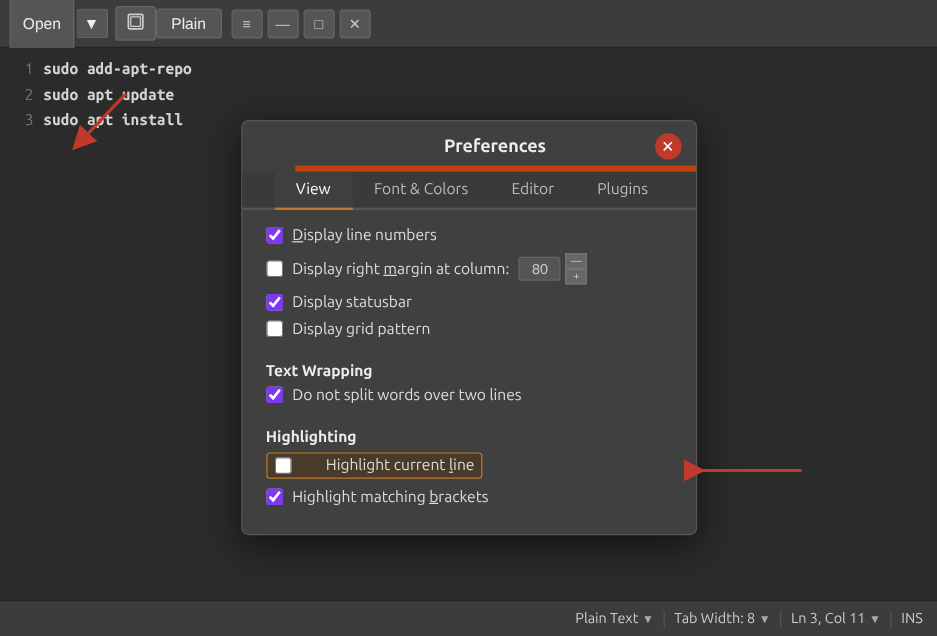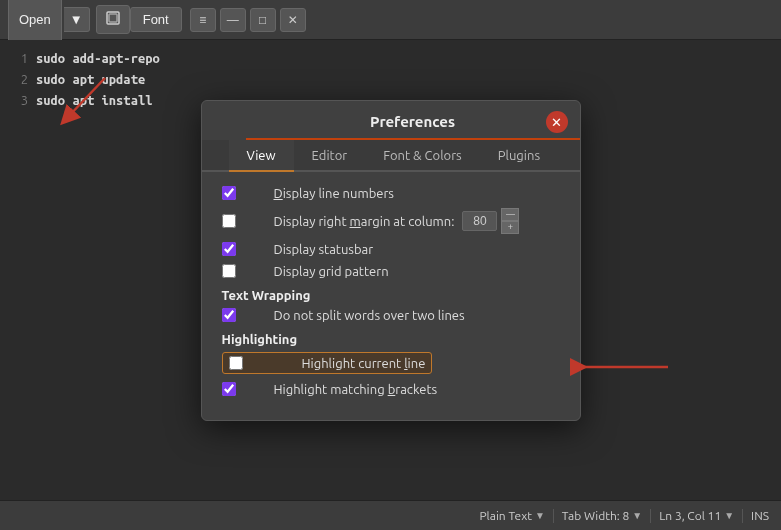--- a/index.html
+++ b/index.html
@@ -184,21 +184,21 @@
       width: 380px;
       box-shadow: 0 8px 32px rgba(0,0,0,0.6);
       pointer-events: all;
       position: relative;
     }
     .prefs-header {
       display: flex;
       align-items: center;
       justify-content: center;
       padding: 12px 16px 8px;
-      border-bottom: 2px solid #c2410c;
+      border-bottom: 5px solid #c2410c;
       position: relative;
       margin-left: 44px;
     }
     .prefs-title {
       font-size: 15px;
       font-weight: bold;
       color: #eee;
     }
     .prefs-close {
       position: absolute;
@@ -250,21 +250,20 @@
     .prefs-checkbox {
       width: 14px;
       height: 14px;
       margin-right: 8px;
       accent-color: #7c3aed;
       flex-shrink: 0;
     }
     .prefs-label {
       color: #ddd;
       font-size: 13px;
-      margin-left: 30px;
     }
     .prefs-label u { text-decoration: underline; }
     .margin-input {
       background: #555;
       border: 1px solid #666;
       color: #ccc;
       width: 35px;
       padding: 2px 6px;
       font-size: 12px;
       margin-left: 8px;
@@ -287,21 +286,21 @@
       display: flex;
       align-items: center;
       justify-content: center;
       line-height: 1;
     }
 
     .section-title {
       font-weight: bold;
       color: #eee;
       font-size: 13px;
-      margin: 10px 0 6px;
+      margin: 21px 0 6px;
     }
 
     
     .highlight-row {
       display: flex;
       align-items: center;
       margin-bottom: 8px;
       background: #4a3a2a;
       border: 1px solid #c0782b;
       border-radius: 3px;
@@ -322,21 +321,21 @@
   <div class="title-bar-left">
     <button class="open-btn">Open</button>
     <button class="open-dropdown">▼</button>
     <button class="pin-btn">
       <svg width="16" height="16" viewBox="0 0 16 16" fill="none">
         <rect x="2" y="2" width="12" height="12" rx="1" stroke="#ccc" stroke-width="1.5" fill="none"></rect>
         <rect x="4" y="4" width="8" height="8" rx="0.5" stroke="#ccc" stroke-width="1" fill="none"></rect>
       </svg>
     </button>
   </div>
-  <button class="save-btn">Font</button>
+  <button class="save-btn">Plain</button>
   <div class="title-bar-right">
     <button class="hamburger-btn">≡</button>
     <button class="wm-btn">—</button>
     <button class="wm-btn">□</button>
     <button class="wm-btn">✕</button>
   </div>
 </div>
 
 <div class="editor-area">
   <div class="editor-line">
@@ -363,22 +362,22 @@
 
   <div class="dialog-overlay">
     <div class="prefs-dialog">
       <div class="prefs-header">
         <span class="prefs-title">Preferences</span>
         <button class="prefs-close">✕</button>
       </div>
 
       <div class="prefs-tabs">
         <div class="prefs-tab active">View</div>
+        <div class="prefs-tab">Font &amp; Colors</div>
         <div class="prefs-tab">Editor</div>
-        <div class="prefs-tab">Font &amp; Colors</div>
         <div class="prefs-tab">Plugins</div>
       </div>
 
       <div class="prefs-content">
 
         <div class="prefs-row">
           <input type="checkbox" class="prefs-checkbox" checked="" style="">
           <span class="prefs-label">
             <u>D</u><span style="display:inline;">isplay line numbers</span>
           </span>

